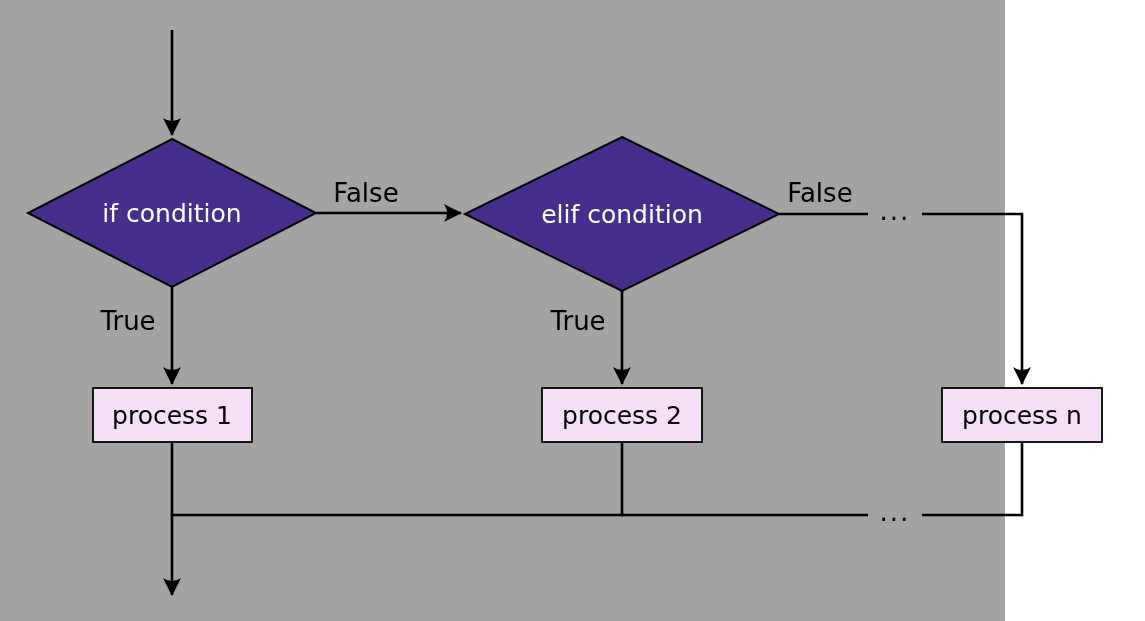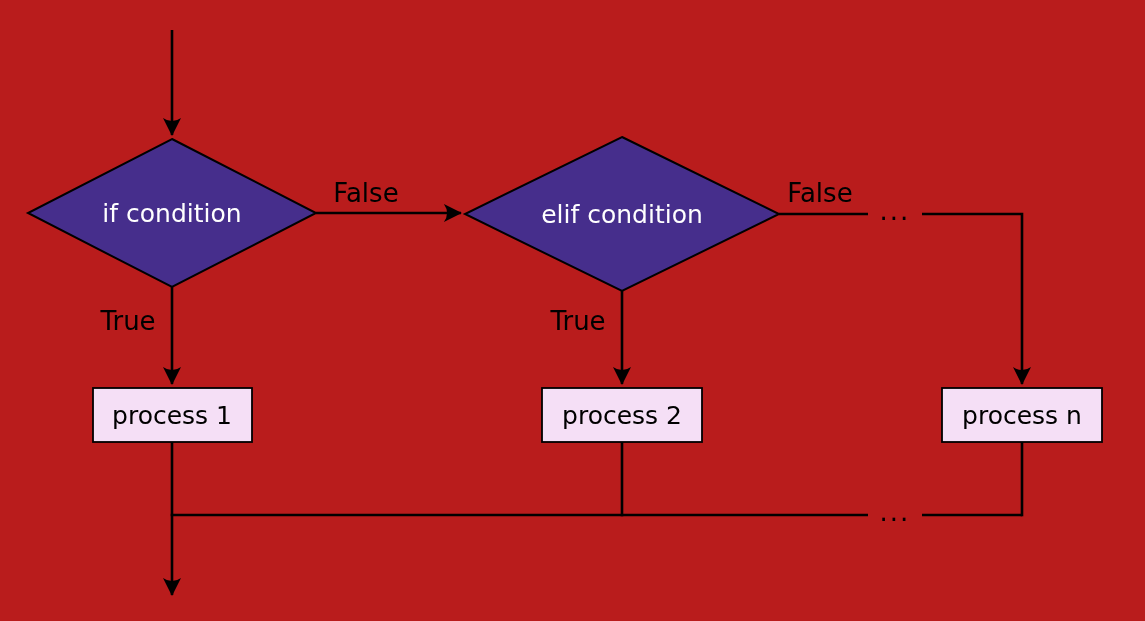--- a/index.html
+++ b/index.html
@@ -1,16 +1,16 @@
 <!DOCTYPE html>
 <html><head>
 <meta charset="utf-8">
 <style>
   html,body{margin:0;padding:0;background:#ffffff;}
-  .canvas{width:1145px;height:621px;position:relative;background:#b91c1c;}
+  .canvas{width:1005px;height:621px;position:relative;background:#a3a3a3;}
   svg{display:block;}
   .edge{stroke:#000000;stroke-width:2.6;fill:none;}
   .thin-join{stroke:#000000;stroke-width:2.6;fill:none;}
   .decision{stroke:#000000;stroke-width:2;}
   .process{stroke:#000000;stroke-width:1.8;}
   text{font-family:"DejaVu Sans","Liberation Sans",sans-serif;}
   .node-label{font-size:25px;text-anchor:middle;}
   .edge-label{font-size:26px;fill:#000000;text-anchor:middle;}
   .dots{font-size:26px;fill:#000000;text-anchor:middle;letter-spacing:2px;}
 </style>

